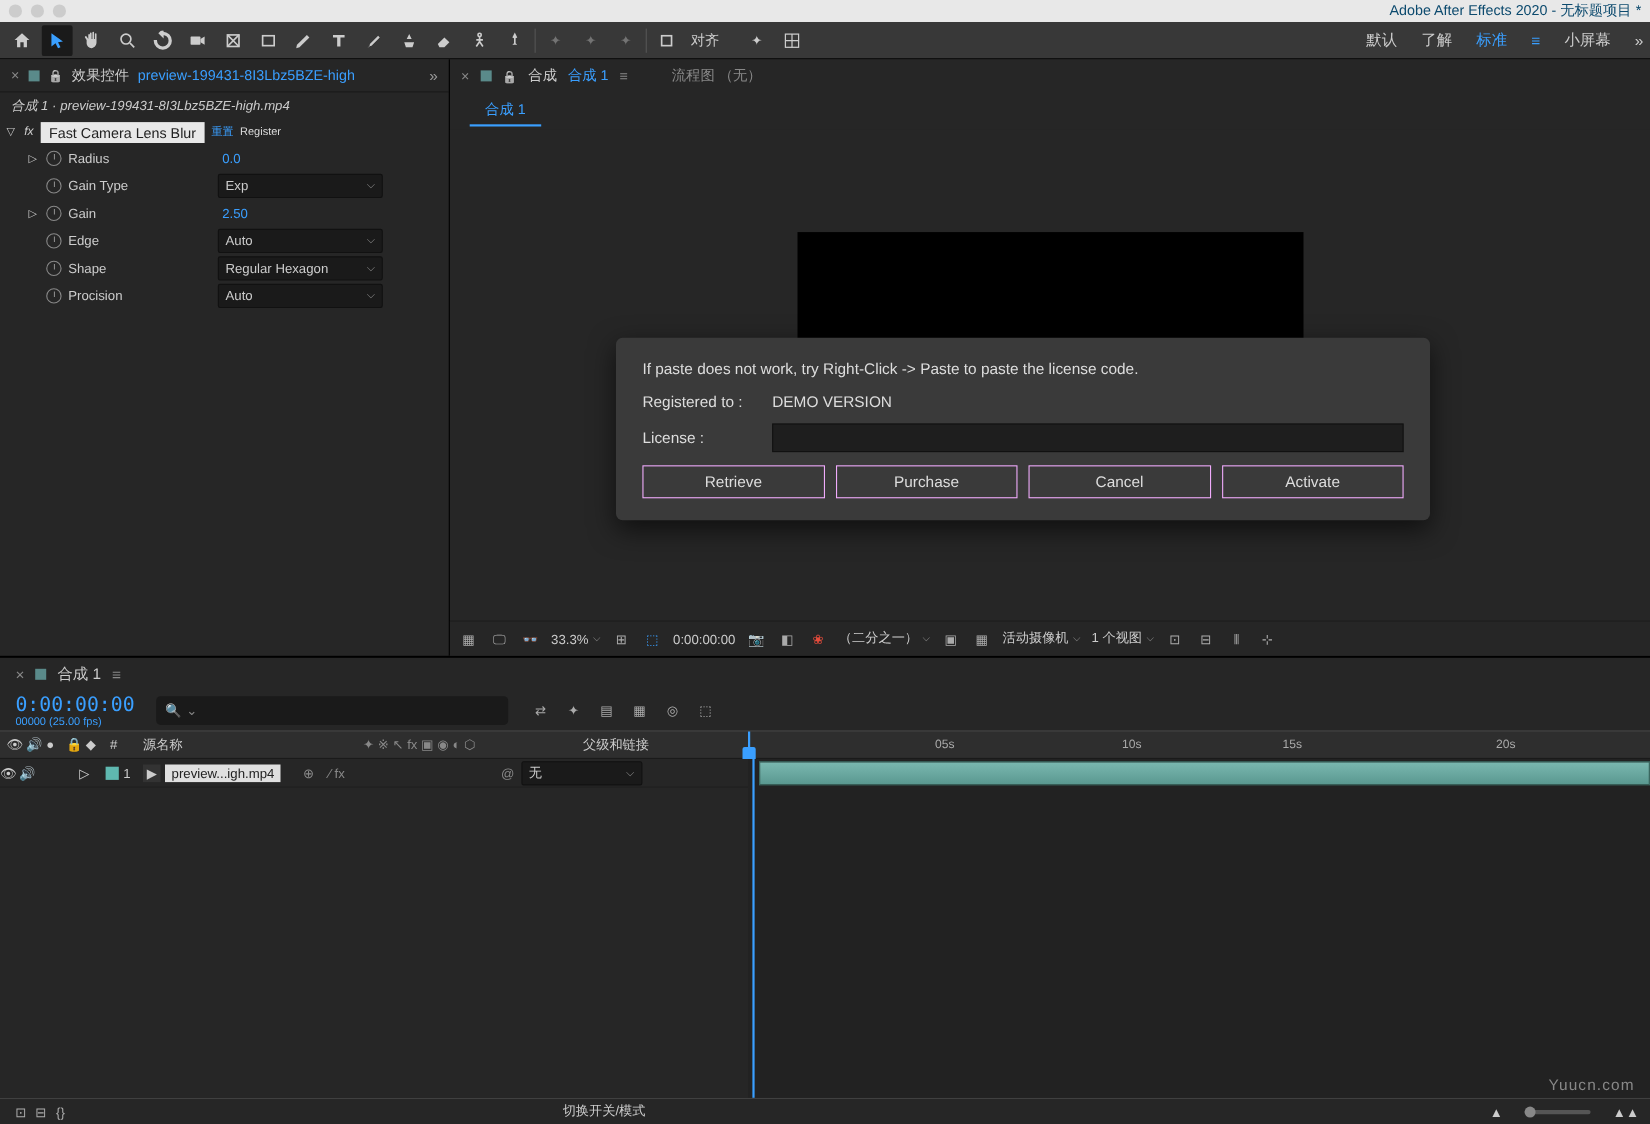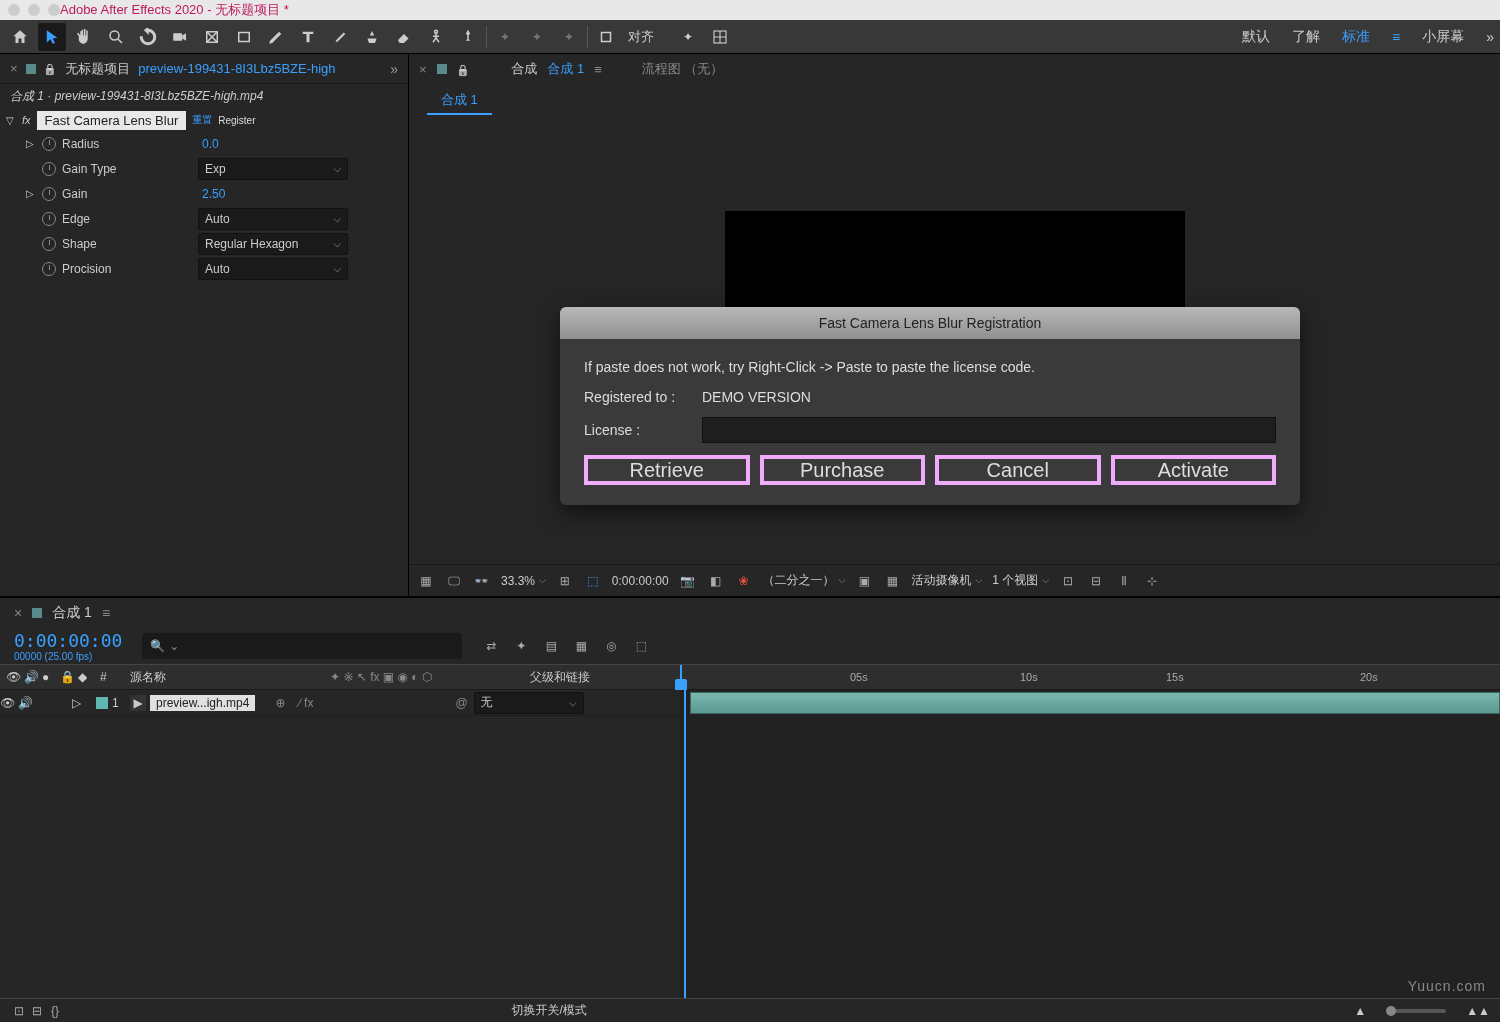--- a/index.html
+++ b/index.html
@@ -2,21 +2,21 @@
 <html><head>
 <meta charset="utf-8">
 <style>
 * { margin: 0; padding: 0; box-sizing: border-box; font-family: -apple-system, "Helvetica Neue", Arial, sans-serif; }
 body { background: #1e1e1e; color: #ccc; font-size: 12px; overflow: hidden; width: 1500px; height: 1022px; position: relative; }
 
 
 .titlebar { height: 20px; background: #e8e8e8; display: flex; align-items: center; padding: 0 8px; color: #555; }
 .traffic { display: flex; gap: 8px; }
 .traffic span { width: 12px; height: 12px; border-radius: 50%; background: #ccc; }
-.title-text { flex: 1; text-align: left; font-size: 13px; color: #be185d; }
+.title-text { flex: 1; text-align: right; font-size: 13px; color: #0c4a6e; }
 
 
 .toolbar { height: 34px; background: #383838; display: flex; align-items: center; padding: 0 6px; border-bottom: 1px solid #000; }
 .tool-group { display: flex; gap: 4px; align-items: center; }
 .tool-icon { width: 28px; height: 28px; display: flex; align-items: center; justify-content: center; color: #ccc; cursor: pointer; border-radius: 2px; }
 .tool-icon.active { background: #1a1a1a; color: #3a9fff; }
 .tool-icon svg, .tool-icon .glyph { width: 18px; height: 18px; }
 .tb-right { margin-left: auto; display: flex; gap: 22px; font-size: 14px; align-items: center; }
 .tb-item { color: #ccc; cursor: pointer; }
 .tb-item.active { color: #3a9fff; }
@@ -43,21 +43,21 @@
 .stopwatch { width: 14px; height: 14px; border: 1px solid #888; border-radius: 50%; position: relative; }
 .stopwatch::after { content: ""; position: absolute; width: 1px; height: 5px; background: #888; top: 2px; left: 6px; }
 .prop-name { color: #ccc; width: 130px; font-size: 12px; }
 .prop-val { color: #3a9fff; font-size: 12px; cursor: ew-resize; padding-left: 4px;}
 .dropdown { background: #1a1a1a; border: 1px solid #111; color: #ccc; height: 22px; width: 150px; padding: 0 6px; display: flex; align-items: center; justify-content: space-between; cursor: pointer; font-size: 12px; border-radius: 2px;}
 .dropdown .dd-arrow { font-size: 10px; color: #888; }
 
 
 .right-panel { flex: 1; background: #262626; display: flex; flex-direction: column; border-left: 1px solid #000; }
 .comp-tabs { height: 30px; display: flex; align-items: center; padding: 0 10px; gap: 10px; font-size: 13px; }
-.comp-tabs .label { color: #ccc; margin-left: 31px; }
+.comp-tabs .label { color: #ccc; }
 .comp-tabs .active-comp { color: #3a9fff; }
 .comp-tabs .flow { margin-left: 30px; color: #888; }
 .subcomp { padding: 3px 18px; }
 .subcomp span { display: inline-block; padding: 4px 14px; color: #3a9fff; border-bottom: 2px solid #3a9fff; font-size: 13px;}
 .viewer { flex: 1; background: #262626; display: flex; align-items: center; justify-content: center; position: relative; }
 .video-frame { width: 460px; height: 260px; background: #000; }
 
 .viewer-controls { height: 32px; background: #262626; border-top: 1px solid #1a1a1a; display: flex; align-items: center; padding: 0 8px; gap: 10px; font-size: 12px; color: #ccc; }
 .vc-icon { width: 18px; height: 18px; display: flex; align-items: center; justify-content: center; cursor: pointer; color:#aaa; }
 .vc-dd { display:flex; align-items:center; gap:4px; cursor:pointer; }
@@ -94,21 +94,21 @@
 
 .dialog { position: absolute; left: 560px; top: 307px; width: 740px; background: #3a3a3a; border-radius: 6px; box-shadow: 0 8px 24px rgba(0,0,0,0.6); overflow: hidden; }
 .dialog-title { height: 32px; background: linear-gradient(#b8b8b8, #909090); color: #222; display: flex; align-items: center; justify-content: center; font-size: 14px; }
 .dialog-body { padding: 20px 24px; color: #ddd; font-size: 14px; }
 .dialog-body .hint { margin-bottom: 14px; }
 .form-row { display: flex; align-items: center; margin-bottom: 12px; gap: 8px; }
 .form-row label { width: 110px; }
 .form-row input { flex: 1; height: 26px; background: #1e1e1e; border: 1px solid #111; color: #ccc; padding: 0 6px; }
 .form-row .static { color: #ddd; }
 .dialog-btns { display: flex; gap: 10px; margin-top: 8px; }
-.dialog-btns button { flex: 1; height: 30px; background: #3a3a3a; border: 4px solid #f0abfc; color: #ddd; cursor: pointer; font-size: 20px; }
+.dialog-btns button { flex: 1; height: 30px; background: #3a3a3a; border: 1px solid #f0abfc; color: #ddd; cursor: pointer; font-size: 14px; }
 
 .watermark { position: absolute; right: 14px; bottom: 28px; color: #888; font-size: 14px; letter-spacing: 1px; }
 .align-label { color:#ccc; font-size:13px; margin-left:4px; }
 </style>
 </head>
 <body>
 
 <div class="titlebar">
   <div class="traffic">
       <span></span>
@@ -233,21 +233,21 @@
     <span style="color:#ccc">»</span>
   </div>
 </div>
 
 <div class="main">
   <div class="left-panel">
     <div class="panel-tab">
       <span style="color:#888">×</span>
       <span style="width:10px;height:10px;background:#5a8a8a;display:inline-block"></span>
       <span class="lock-icon"></span>
-      <span class="fx-label">无标题项目</span>
+      <span class="fx-label">效果控件</span>
       <span class="filename">preview-199431-8I3Lbz5BZE-high</span>
       <span class="chev">»</span>
     </div>
     <div class="breadcrumb">合成 1 · preview-199431-8I3Lbz5BZE-high.mp4</div>
     <div class="effect-header">
       <span class="twirl">▽</span>
       <span class="fx-icon">fx</span>
       <span class="effect-name">Fast Camera Lens Blur</span>
       <span class="link-btn">重置</span>
       <span class="link-btn white">Register</span>
@@ -436,21 +436,20 @@
       <span>▲</span>
       <span style="width:60px;height:4px;background:#555;border-radius:2px;position:relative">
           <span style="position:absolute;left:0;top:-3px;width:10px;height:10px;background:#888;border-radius:50%"></span>
         </span>
       <span>▲▲</span>
     </span>
   </div>
 </div>
 
 <div class="dialog">
-  <div class="dialog-title">Fast Camera Lens Blur Registration</div>
   <div class="dialog-body">
     <div class="hint">If paste does not work, try Right-Click -&gt; Paste to paste the license code.</div>
     <div class="form-row">
       <label>Registered to :</label>
       <span class="static">DEMO VERSION</span>
     </div>
     <div class="form-row">
       <label>License :</label>
       <input type="text" style="">
     </div>

